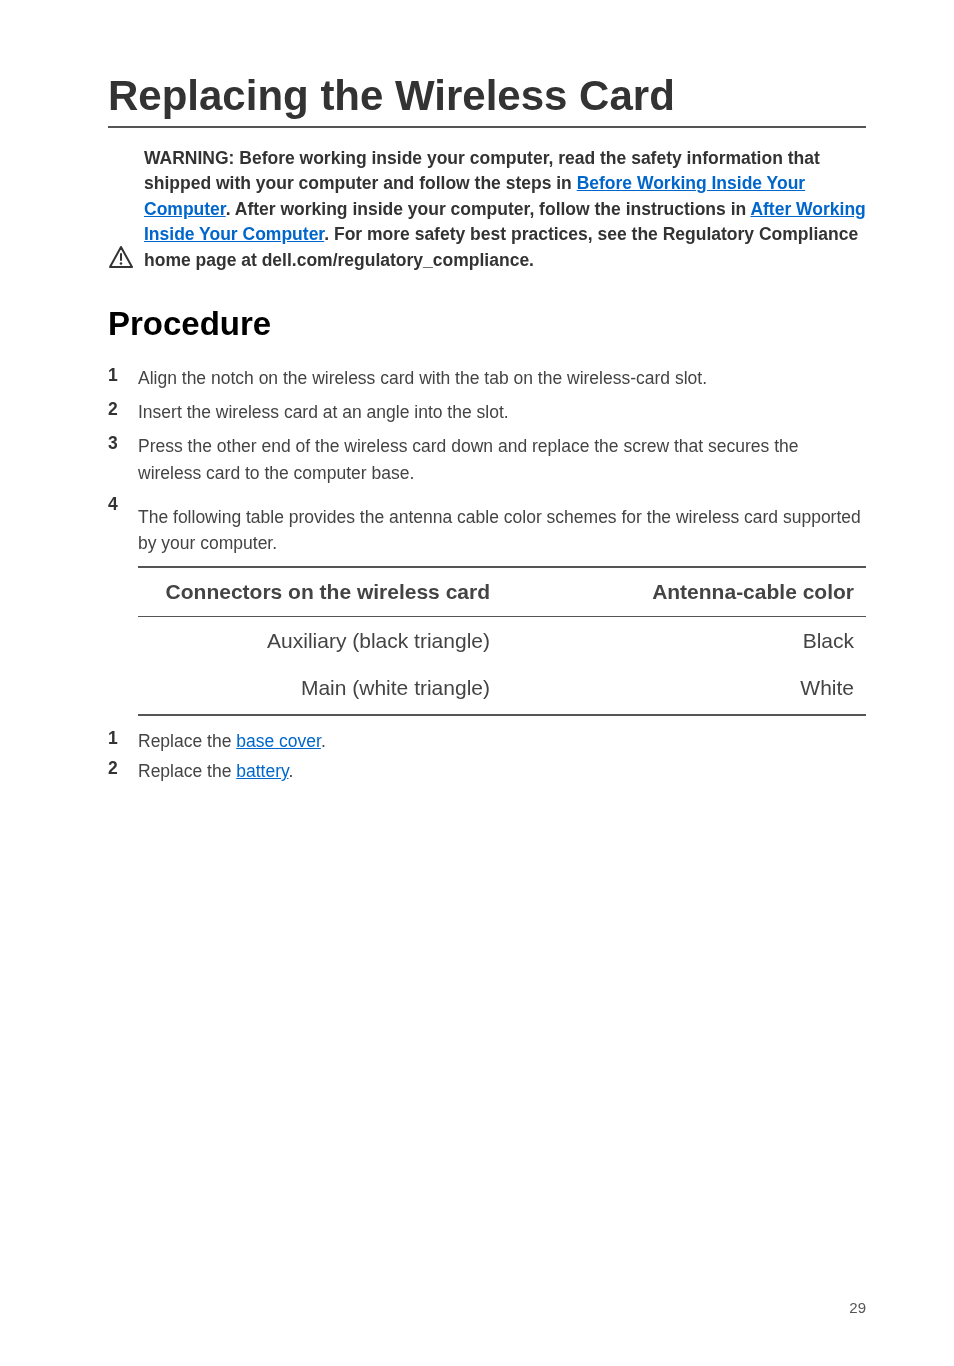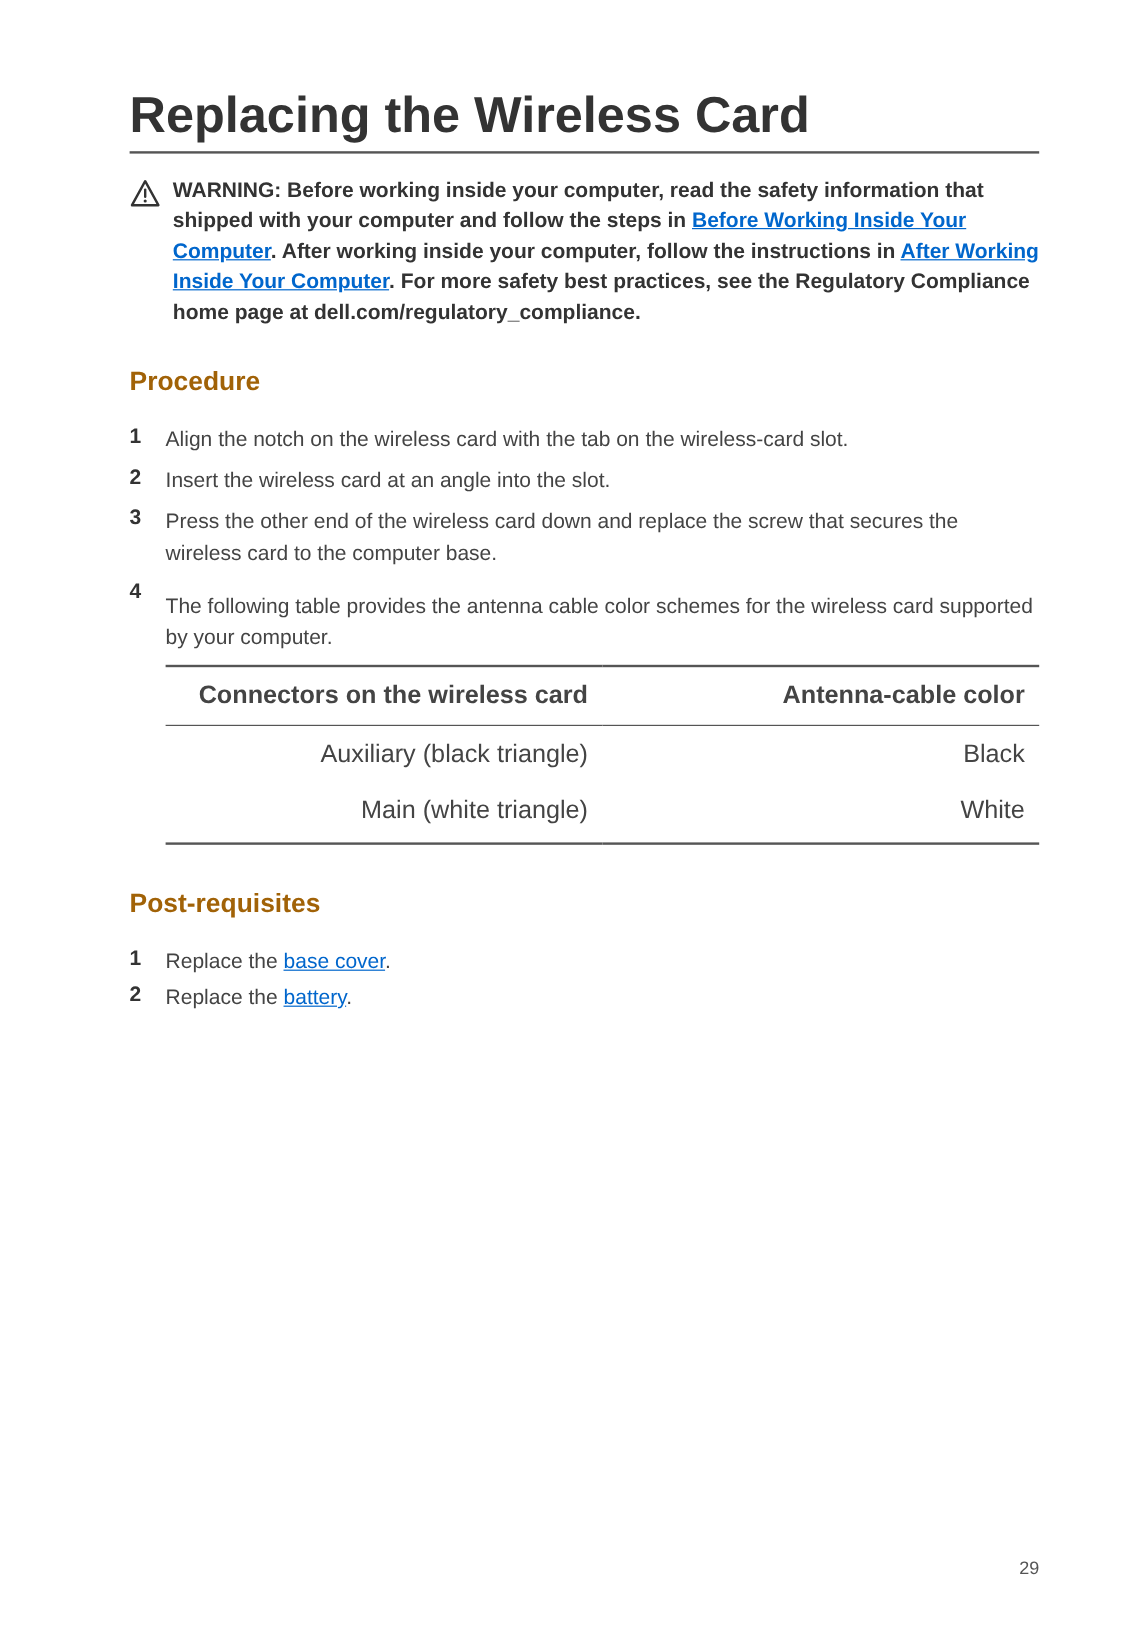--- a/index.html
+++ b/index.html
@@ -19,44 +19,44 @@
       font-family: 'Segoe UI Semibold', 'Segoe UI', sans-serif;
       font-size: 42px;
       font-weight: 600;
       color: #333333;
       margin: 0 0 4px 0;
       padding-bottom: 6px;
       border-bottom: 2px solid #555555;
     }
     .warning-block {
       display: flex;
-      align-items: flex-start;
+      align-items: flex-end;
       margin-top: 18px;
       gap: 10px;
     }
     .warning-icon {
       flex-shrink: 0;
       margin-top: 3px;
     }
     .warning-text {
       font-family: 'Segoe UI Semibold', 'Segoe UI', sans-serif;
       font-weight: 600;
       font-size: 17.5px;
       line-height: 1.45;
       color: #333333;
     }
     .link {
       color: #0066cc;
       text-decoration: underline;
     }
     h2 {
       font-family: 'Segoe UI Semibold', 'Segoe UI', sans-serif;
-      font-size: 22px;
-      font-weight: 600;
-      color: #a16207;
+      font-size: 33px;
+      font-weight: 600;
+      color: #000000;
       margin: 32px 0 22px 0;
     }
     ol.procedure {
       padding-left: 0;
       margin: 0 0 0 0;
       list-style: none;
       counter-reset: step;
     }
     ol.procedure > li {
       counter-increment: step;
@@ -194,21 +194,20 @@
             <tr>
               <td>Main (white triangle)</td>
               <td>White</td>
             </tr>
           </tbody>
         </table>
       </div>
     </li>
   </ol>
 
-  <h2>Post-requisites</h2>
 
   <ol class="post-req">
     <li>
       <div class="post-body">
         <span>Replace the </span><span class="link">base cover</span><span>.</span>
       </div>
     </li>
     <li>
       <div class="post-body">
         <span>Replace the </span><span class="link">battery</span><span>.</span>

